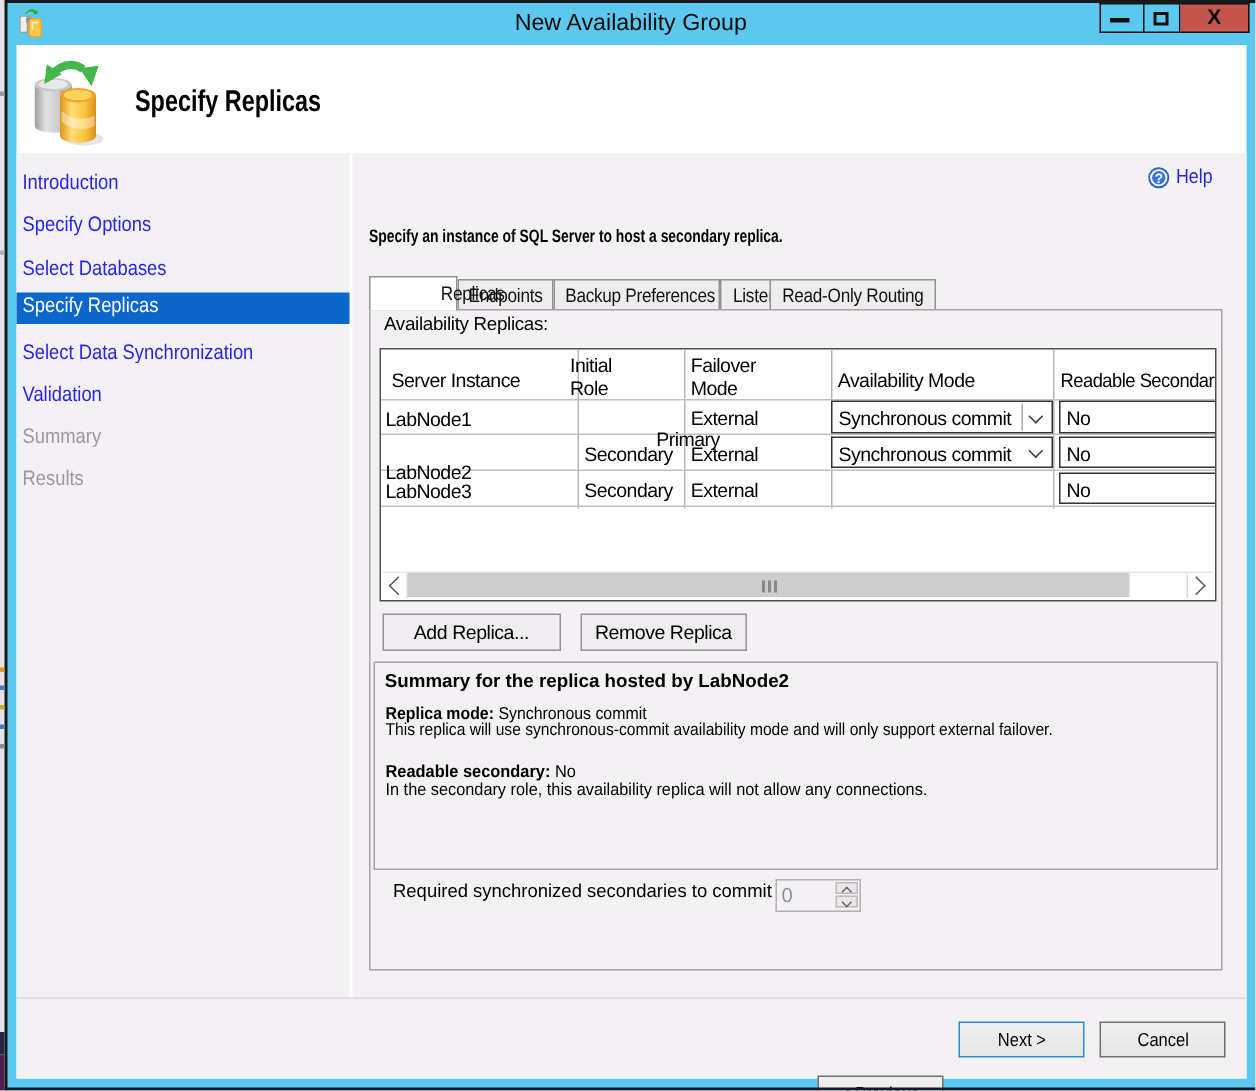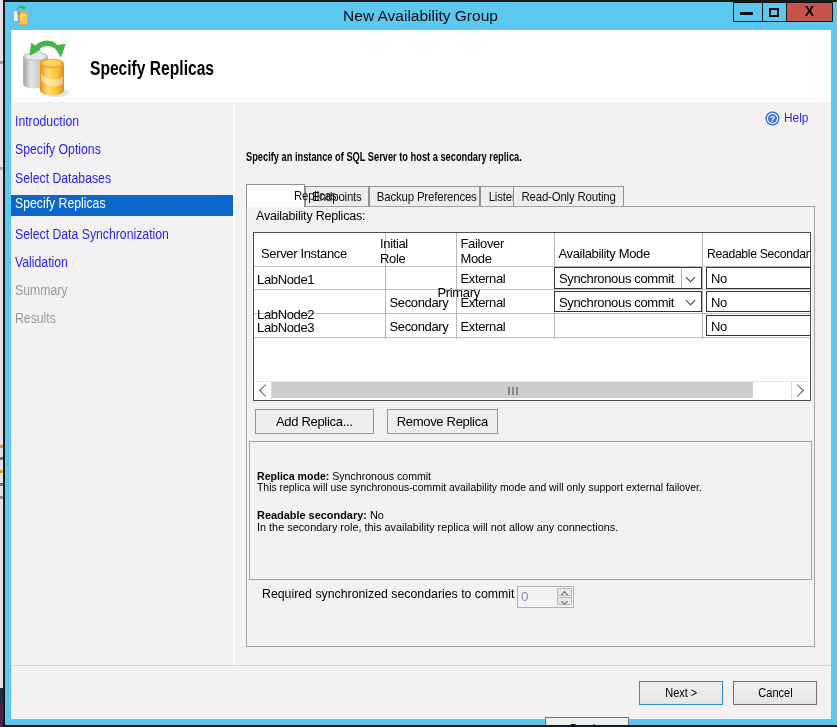--- a/index.html
+++ b/index.html
@@ -236,20 +236,21 @@
       </div>
       <div class="vline" style="right:17px;height:17px;background:#dadada;"></div>
       <div class="sarrow" style="right:7px;top:4.5px;transform:rotate(-45deg);"></div>
     </div>
   </div>
 
   <div class="abs btn" id="badd">Add Replica...</div>
   <div class="abs btn" id="brem">Remove Replica</div>
 
   <div class="abs" id="sumbox">
+    <div class="stext" style="top:4.5px;font-size:12.5px;font-weight:bold;">Summary for the replica hosted by LabNode2</div>
     <div class="stext" style="top:27.5px;font-size:11.5px;transform:scaleX(0.92);transform-origin:0 0;"><b>Replica mode:</b> Synchronous commit</div>
     <div class="stext" style="top:39px;font-size:11.5px;transform:scaleX(0.905);transform-origin:0 0;">This replica will use synchronous-commit availability mode and will only support external failover.</div>
     <div class="stext" style="top:67px;font-size:11.5px;transform:scaleX(0.95);transform-origin:0 0;"><b>Readable secondary:</b> No</div>
     <div class="stext" style="top:78.5px;font-size:11.5px;transform:scaleX(0.945);transform-origin:0 0;">In the secondary role, this availability replica will not allow any connections.</div>
   </div>
 
   <div class="abs" id="spinlabel">Required synchronized secondaries to commit</div>
   <div class="abs" id="spin">
     <span class="zero">0</span>
     <span class="spbtn" style="top:1px;"></span>

